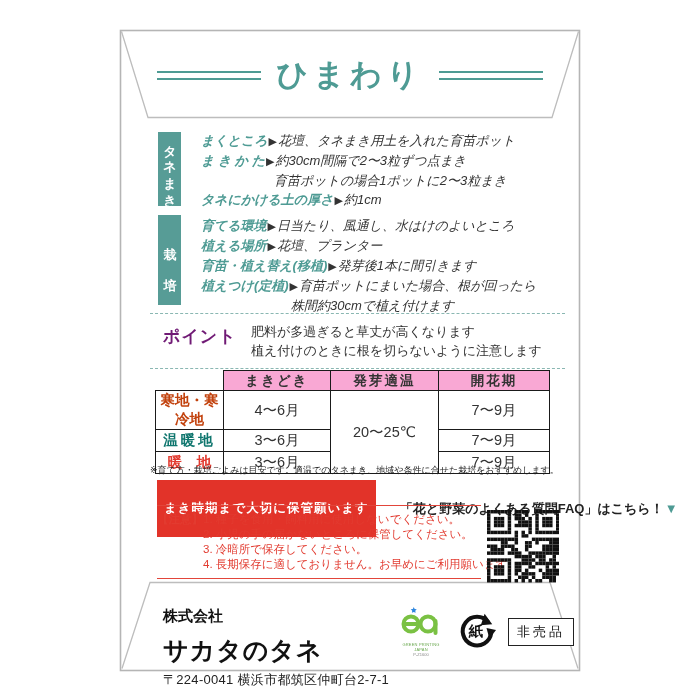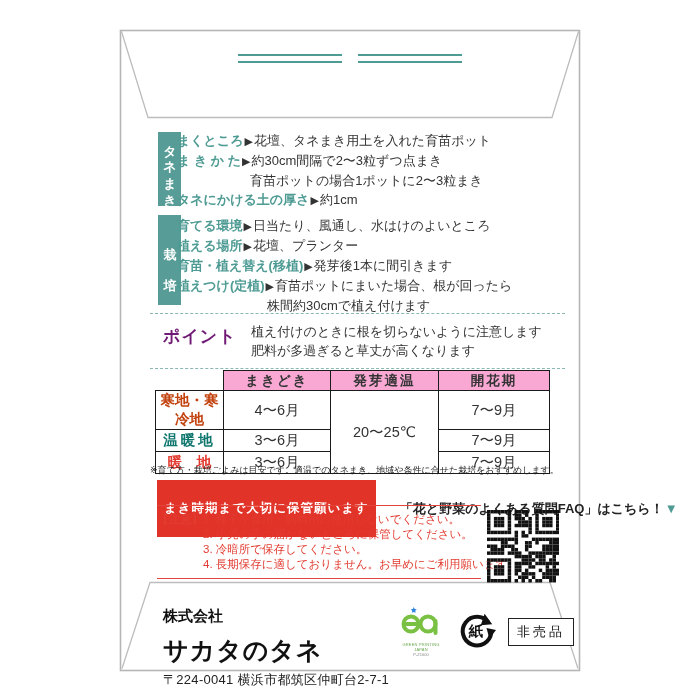--- a/index.html
+++ b/index.html
@@ -16,21 +16,21 @@
   .pkg-title { font-size:31px; font-weight:bold; color:#4E9B94; letter-spacing:5px; white-space:nowrap; }
 
   
   .vtab { position:absolute; left:158px; width:23px; background:#579C96; color:#fff;
     writing-mode:vertical-rl; text-orientation:upright; display:flex; align-items:center; justify-content:center;
     font-weight:bold; font-size:13px; }
   .vtab-sow { top:132px; height:74px; letter-spacing:2px; }
   .vtab-cult { top:215px; height:90px; letter-spacing:30px; padding-top:14px; }
 
   
-  .instr { position:absolute; left:177px; width:380px; font-size:13px; line-height:19px; color:#333; white-space:nowrap; }
+  .instr { position:absolute; left:201px; width:380px; font-size:13px; line-height:19px; color:#333; white-space:nowrap;font-style:italic; }
   .instr-sow { top:131px; }
   .instr-cult { top:216px; }
   .lbl { color:#4E9B94; font-weight:bold; }
   .arr { color:#333; font-size:11px; padding:0 1px; }
   .cont-sow { padding-left:73px; }
   .cont-cult { padding-left:90px; }
 
   
   .point { position:absolute; top:313px; left:150px; width:415px;
     border-top:1.5px dashed #8AB7B2; border-bottom:1.5px dashed #8AB7B2;
@@ -86,20 +86,21 @@
 <div class="page">
 
   <svg class="envelope" width="700" height="700" viewBox="0 0 700 700">
     <rect x="120.5" y="30.5" width="459" height="640" fill="#ffffff" stroke="#b5b5b5" stroke-width="1.6"></rect>
     <path d="M121.5,31.5 L148,117.5 L552,117.5 L578.5,31.5" fill="none" stroke="#bdbdbd" stroke-width="1.3"></path>
     <path d="M122,668.5 L150,582.5 L550,582.5 L578,668.5" fill="none" stroke="#bdbdbd" stroke-width="1.3"></path>
   </svg>
 
   <div class="title-row">
     <div class="dbl-line"></div>
+    <div class="pkg-title">ひまわり</div>
     <div class="dbl-line"></div>
   </div>
 
   <div class="vtab vtab-sow">タネまき</div>
   <div class="instr instr-sow">
     <div><span class="lbl">まくところ</span><span class="arr">▶</span><span>花壇、タネまき用土を入れた育苗ポット</span></div>
     <div><span class="lbl">ま き か た</span><span class="arr">▶</span><span>約30cm間隔で2〜3粒ずつ点まき</span></div>
     <div class="cont-sow"><span>育苗ポットの場合1ポットに2〜3粒まき</span></div>
     <div><span class="lbl">タネにかける土の厚さ</span><span class="arr">▶</span><span>約1cm</span></div>
   </div>
@@ -109,22 +110,22 @@
     <div><span class="lbl">育てる環境</span><span class="arr">▶</span><span>日当たり、風通し、水はけのよいところ</span></div>
     <div><span class="lbl">植える場所</span><span class="arr">▶</span><span>花壇、プランター</span></div>
     <div><span class="lbl">育苗・植え替え(移植)</span><span class="arr">▶</span><span>発芽後1本に間引きます</span></div>
     <div><span class="lbl">植えつけ(定植)</span><span class="arr">▶</span><span>育苗ポットにまいた場合、根が回ったら</span></div>
     <div class="cont-cult"><span>株間約30cmで植え付けます</span></div>
   </div>
 
   <div class="point">
     <div class="point-label">ポイント</div>
     <div class="point-lines">
+      <div>肥料が多過ぎると草丈が高くなります</div>
       <div>植え付けのときに根を切らないように注意します</div>
-      <div>肥料が多過ぎると草丈が高くなります</div>
     </div>
   </div>
 
   <table class="cal">
     <thead>
       <tr>
         <th class="blank c0"></th>
         <th class="c1">まきどき</th>
         <th class="c2">発芽適温</th>
         <th class="c3">開花期</th>

